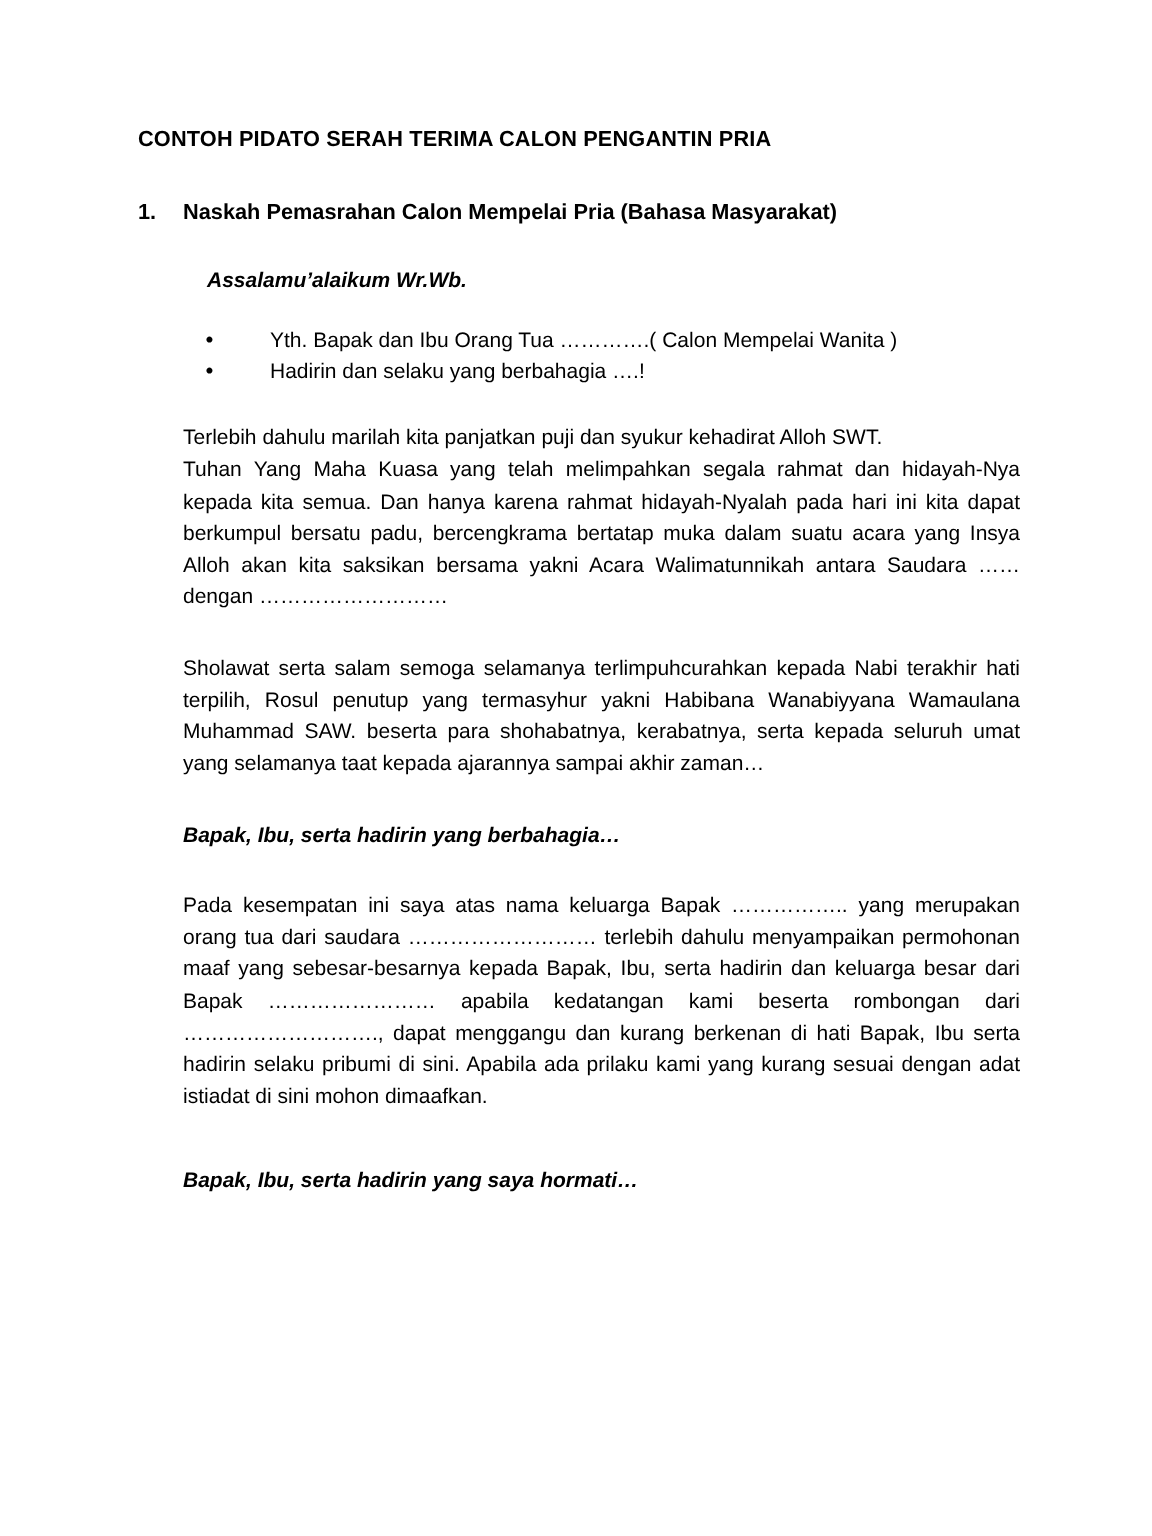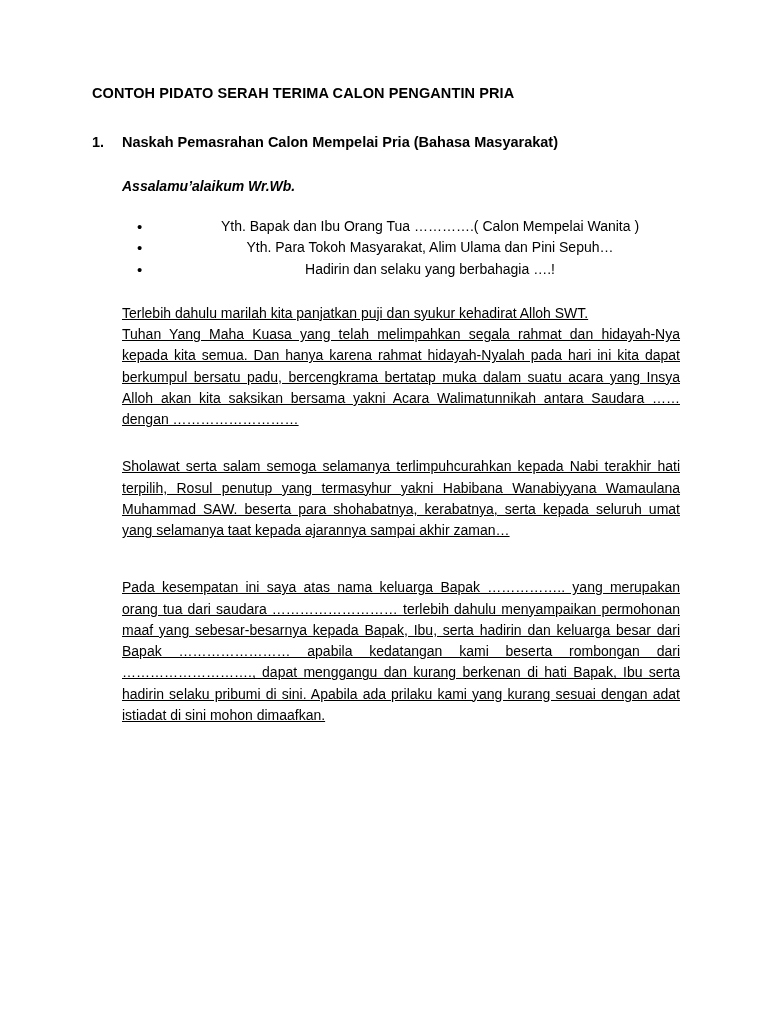--- a/index.html
+++ b/index.html
@@ -44,48 +44,46 @@
   .section-text {
     flex: 1 1 auto;
   }
   .indent {
     margin-left: 30px;
   }
   .greeting {
     font-size: 14px;
     font-style: italic;
     font-weight: bold;
-    margin: 0 0 22px 0;
+    margin: 0 0 22px 16px;
   }
   ul.addressee-list {
     list-style: none;
     margin: 0 0 22px 0;
     padding: 0;
-    text-align: center;
   }
   ul.addressee-list li {
     position: relative;
     font-size: 14px;
     line-height: 1.55;
     padding-left: 58px;
     margin: 0;
   }
   ul.addressee-list li::before {
     content: "\2022";
     position: absolute;
     left: 15px;
     top: -1px;
     font-size: 15px;
   }
   .body-para {
     font-size: 14px;
     line-height: 1.52;
     text-align: justify;
     margin: 0 0 16px 0;
-    text-decoration: underline;
   }
   .body-para.tight {
     margin-bottom: 0;
   }
   .emph-line {
     font-size: 14px;
     font-weight: bold;
     font-style: italic;
     margin: 0 0 16px 0;
     line-height: 1.5;
@@ -104,35 +102,36 @@
     <span class="section-number">1.</span>
     <span class="section-text">Naskah Pemasrahan Calon Mempelai Pria (Bahasa Masyarakat)</span>
   </div>
 
   <div class="indent">
 
     <p class="greeting">Assalamu’alaikum Wr.Wb.</p>
 
     <ul class="addressee-list">
       <li>Yth. Bapak dan Ibu Orang Tua ………….( Calon Mempelai Wanita )</li>
-      <li>Yth. Para Tokoh Masyarakat, Alim Ulama dan Pini Sepuh…</li>
       <li>Hadirin dan selaku yang berbahagia ….!</li>
     </ul>
 
     <p class="body-para tight">Terlebih dahulu marilah kita panjatkan puji dan syukur kehadirat Alloh SWT.</p>
     <p class="body-para">Tuhan Yang Maha Kuasa yang telah melimpahkan segala rahmat dan hidayah-Nya kepada kita semua. Dan hanya karena rahmat hidayah-Nyalah pada hari ini kita dapat berkumpul bersatu padu, bercengkrama bertatap muka dalam suatu acara yang Insya Alloh akan kita saksikan bersama yakni Acara Walimatunnikah antara Saudara …… dengan ………………………</p>
 
     <div class="spacer-sm"></div>
 
     <p class="body-para">Sholawat serta salam semoga selamanya terlimpuhcurahkan kepada Nabi terakhir hati terpilih, Rosul penutup yang termasyhur yakni Habibana Wanabiyyana Wamaulana Muhammad SAW. beserta para shohabatnya, kerabatnya, serta kepada seluruh umat yang selamanya taat kepada ajarannya sampai akhir zaman…</p>
 
     <div class="spacer-sm"></div>
 
+    <p class="emph-line">Bapak, Ibu, serta hadirin yang berbahagia…</p>
 
     <div class="spacer-sm"></div>
 
     <p class="body-para">Pada kesempatan ini saya atas nama keluarga Bapak …………….. yang merupakan orang tua dari saudara ……………………… terlebih dahulu menyampaikan permohonan maaf yang sebesar-besarnya kepada Bapak, Ibu, serta hadirin dan keluarga besar dari Bapak …………………… apabila kedatangan kami beserta rombongan dari ………………………., dapat menggangu dan kurang berkenan di hati Bapak, Ibu serta hadirin selaku pribumi di sini. Apabila ada prilaku kami yang kurang sesuai dengan adat istiadat di sini mohon dimaafkan.</p>
 
     <div class="spacer-md"></div>
 
+    <p class="emph-line">Bapak, Ibu, serta hadirin yang saya hormati…</p>
 
   </div>
 </div>
 
 </body></html>

